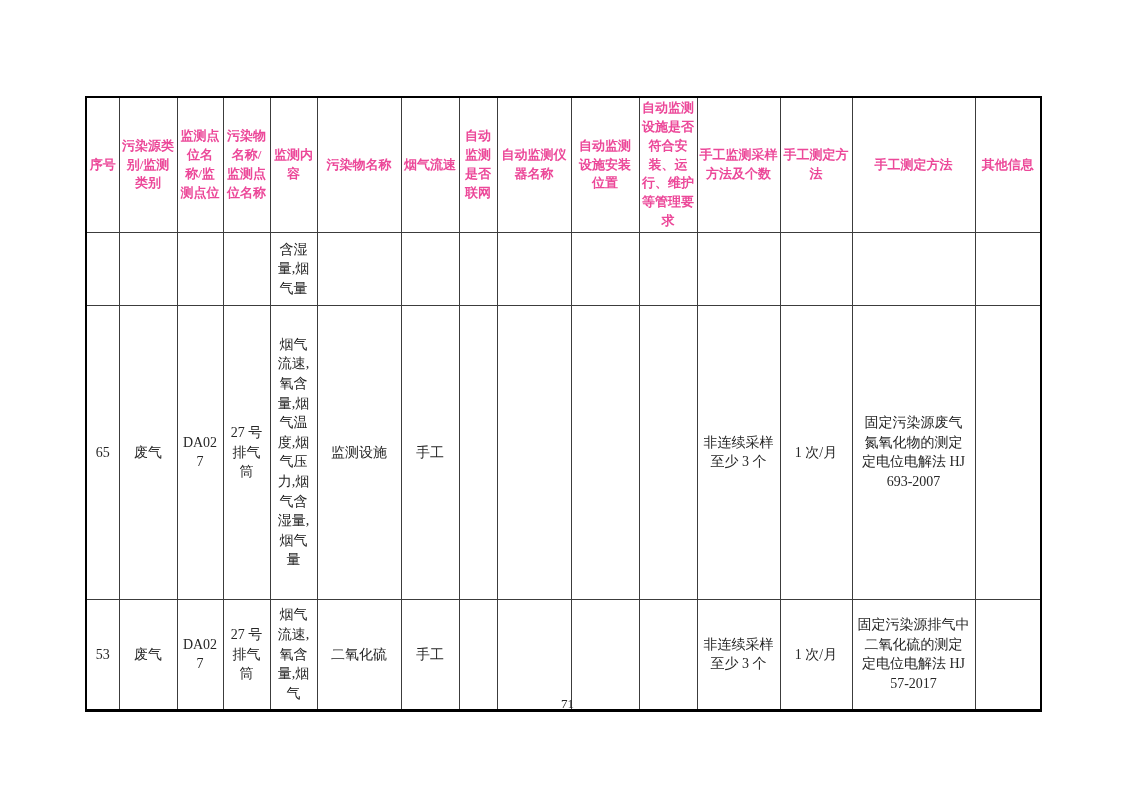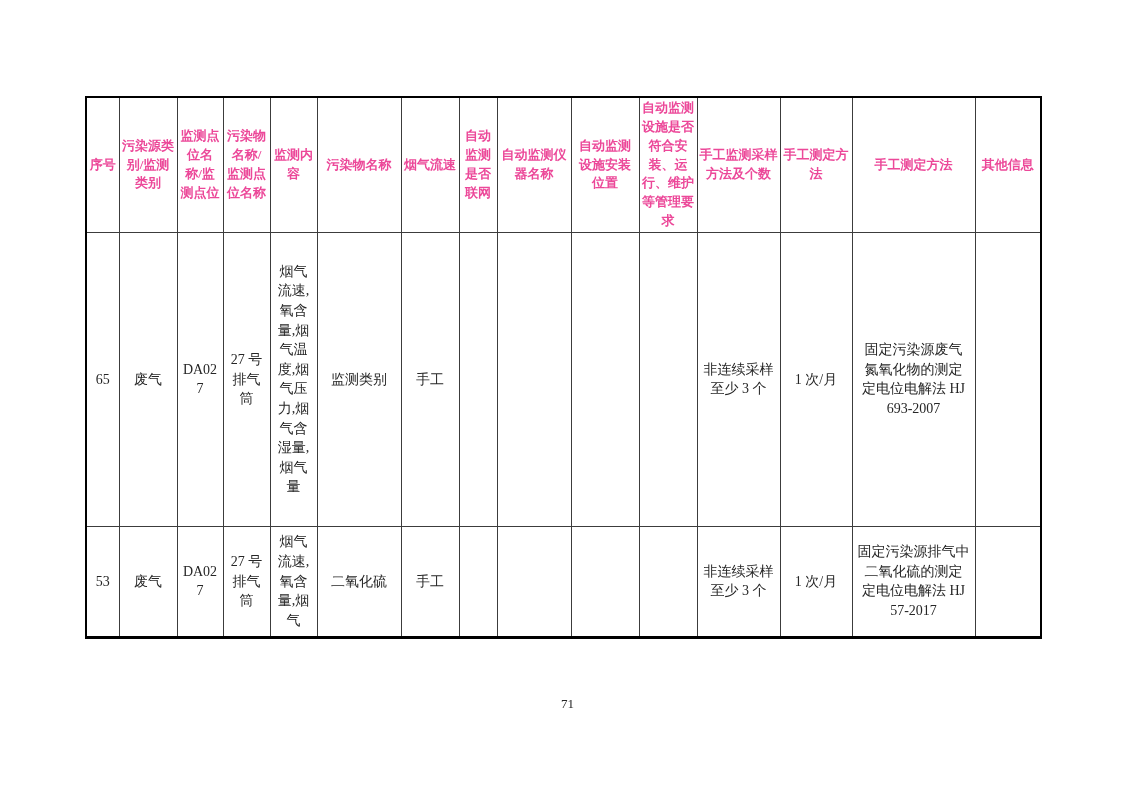--- a/index.html
+++ b/index.html
@@ -99,27 +99,44 @@
         <th>自动监测仪器名称</th>
         <th>自动监测设施安装位置</th>
         <th>自动监测设施是否符合安装、运行、维护等管理要求</th>
         <th>手工监测采样方法及个数</th>
         <th>手工测定方法</th>
         <th>手工测定方法</th>
         <th>其他信息</th>
       </tr>
     </thead>
     <tbody>
+      <tr class="row-carryover">
+        <td></td>
+        <td></td>
+        <td></td>
+        <td></td>
+        <td>含湿量,烟气量</td>
+        <td></td>
+        <td></td>
+        <td></td>
+        <td></td>
+        <td></td>
+        <td></td>
+        <td></td>
+        <td></td>
+        <td></td>
+        <td></td>
+      </tr>
       <tr class="row-52">
         <td>65</td>
         <td>废气</td>
         <td>DA027</td>
         <td>27 号排气筒</td>
         <td>烟气流速,氧含量,烟气温度,烟气压力,烟气含湿量,烟气量</td>
-        <td>监测类别</td>
+        <td>监测设施</td>
         <td>手工</td>
         <td></td>
         <td></td>
         <td></td>
         <td></td>
         <td>非连续采样至少 3 个</td>
         <td>1 次/月</td>
         <td>固定污染源废气 氮氧化物的测定 定电位电解法 HJ 693-2007</td>
         <td></td>
       </tr>

